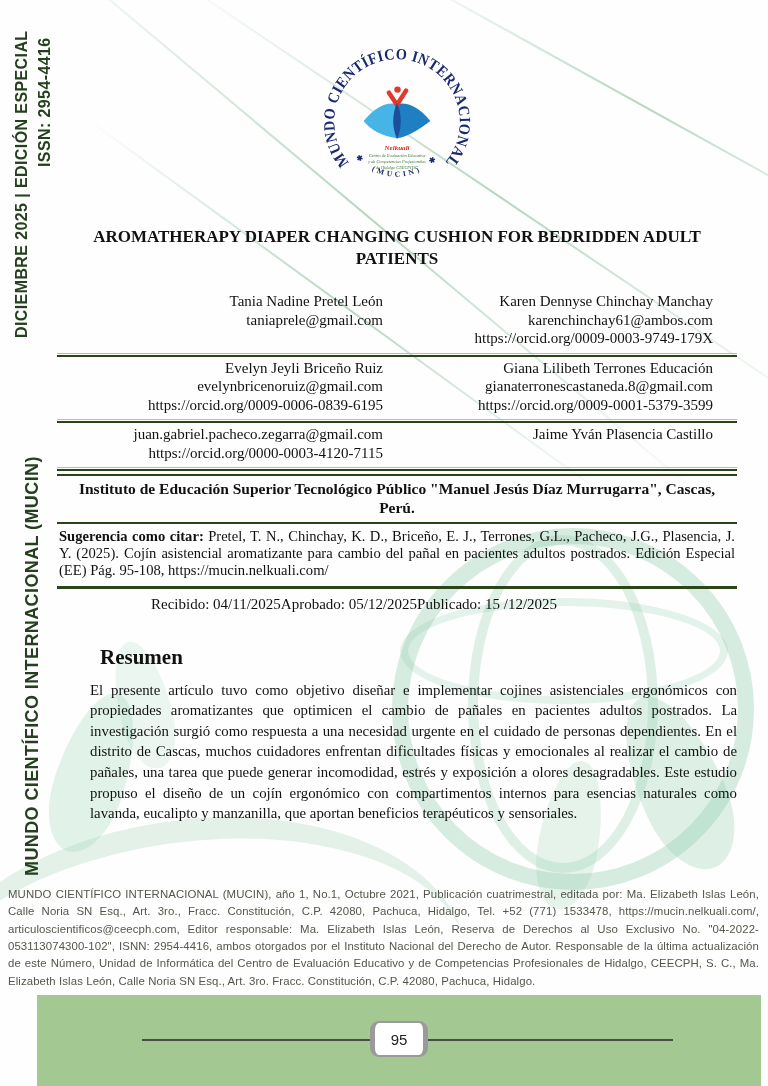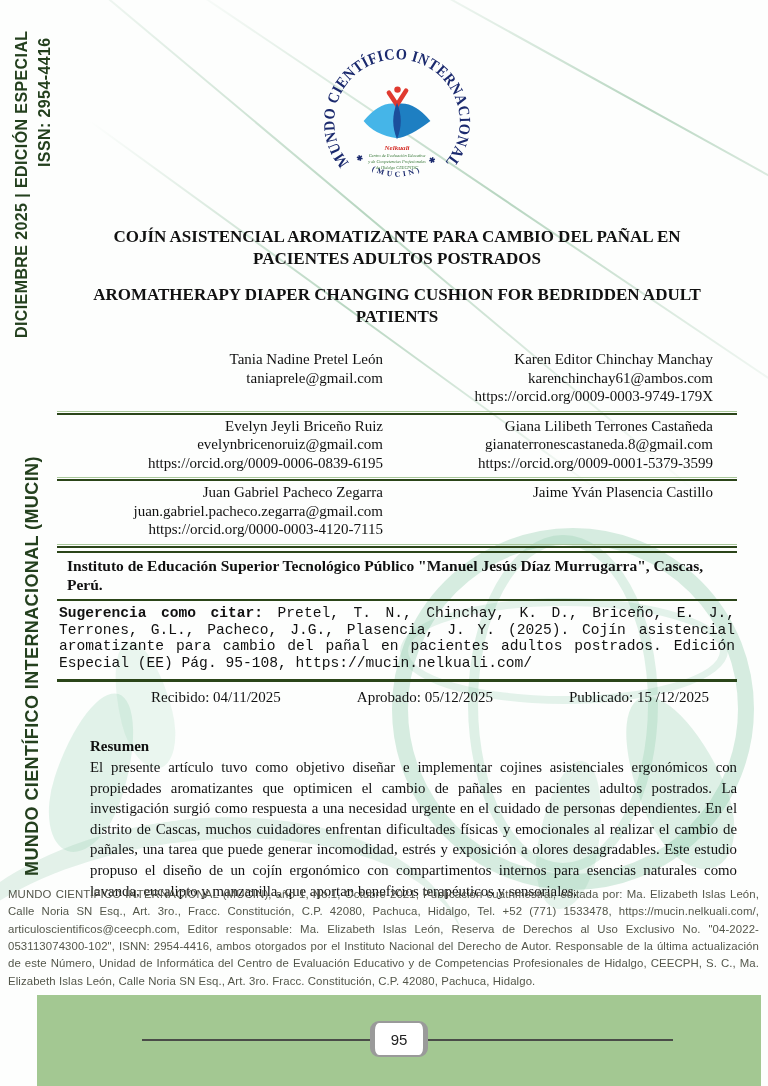--- a/index.html
+++ b/index.html
@@ -42,28 +42,28 @@
   .title-en { }
 
   .authors { margin-top:20px; }
   .authors-row { display:grid; grid-template-columns:1fr 1fr; padding:2px 0 5px; }
   .author { text-align:right; font-size:15px; line-height:18.5px; }
   .author.colL { padding-right:14px; }
   .author.colR { padding-right:24px; }
   .sep { height:1px; border-top:1.5px solid #a9c89a; border-bottom:2.5px solid #2b4519; }
 
   .institution { margin-top:3px; border-top:2px solid #2b4519; border-bottom:2px solid #2b4519;
-                 padding:3px 10px 5px; font-weight:bold; font-size:15.5px; line-height:19px; }
-
-  .citation { padding:4px 2px 7px; border-bottom:3.5px solid #2b4519; font-size:14.6px; line-height:16.8px; text-align:justify;font-family:Liberation Mono, monospace; }
-
-  .dates { display:flex; justify-content:space-between; padding:7px 28px 0 94px; font-size:15px; }
+                 padding:3px 10px 5px; text-align:center; font-weight:bold; font-size:15.5px; line-height:19px; }
+
+  .citation { padding:4px 2px 7px; border-bottom:3.5px solid #2b4519; font-size:14.6px; line-height:16.8px; text-align:justify; }
+
+  .dates { display:flex; justify-content:flex-start; padding:7px 28px 0 94px; font-size:15px; }
 
   .abstract { margin:32px 0 0 33px; width:647px; }
-  .abstract h3 { margin:0; font-size:15px;font-family:Liberation Serif, serif; }
+  .abstract h3 { margin:10px; font-size:21px;font-family:Liberation Serif, serif; }
   .abstract p { margin:2px 0 0; font-size:14.8px; line-height:20.6px; text-align:justify; }
 
   .footer { position:absolute; left:8px; right:9px; top:886px; z-index:2;
             font-family:"Liberation Sans","DejaVu Sans",sans-serif; font-size:11.4px; line-height:1.52;
             color:#53564a; text-align:justify; letter-spacing:0.1px; }
 
   .band { position:absolute; left:0; right:7px; bottom:0; height:91px; background:#a3c892; z-index:2;margin-left:37px; }
   .band-line { position:absolute; left:105px; right:88px; top:44px; height:1.5px; background:#4a4c48; }
   .page-badge { position:absolute; left:50%; top:26px; transform:translateX(-50%);
                 width:58px; height:36px; background:#fff; border:2px solid #9a9a9a;
@@ -119,55 +119,53 @@
           <circle cx="85.5" cy="53" r="3.2" fill="#e03a2f"></circle>
           <path d="M85 66 C80 78 80 90 85 102 C90 90 90 78 85 66 Z" fill="#1b4f9c"></path>
         </g>
         <text x="85" y="113" text-anchor="middle" class="nelkuali">Nelkuali</text>
         <text x="85" y="120" text-anchor="middle" class="logotiny">Centro de Evaluación Educativa</text>
         <text x="85" y="125.5" text-anchor="middle" class="logotiny">y de Competencias Profesionales</text>
         <text x="85" y="131" text-anchor="middle" class="logotiny">de Hidalgo CEECPHSC</text>
       </svg>
     </div>
 
-    <div class="title title-es">COJÍN ASISTENCIAL AROMATIZANTE PARA CAMBIO DEL PAÑAL EN PACIENTES ADULTOS POSTRADOS</div>
     <div class="title title-en">AROMATHERAPY DIAPER CHANGING CUSHION FOR BEDRIDDEN ADULT PATIENTS</div>
 
     <div class="authors">
 
       <div class="authors-row">
         <div class="author colL">
           <div>Tania Nadine Pretel León</div>
           <div>taniaprele@gmail.com</div>
         </div>
         <div class="author colR">
-          <div>Karen Editor Chinchay Manchay</div>
+          <div>Karen Dennyse Chinchay Manchay</div>
           <div>karenchinchay61@ambos.com</div>
           <div>https://orcid.org/0009-0003-9749-179X</div>
         </div>
       </div>
       <div class="sep"></div>
 
       <div class="authors-row">
         <div class="author colL">
           <div>Evelyn Jeyli Briceño Ruiz</div>
           <div>evelynbricenoruiz@gmail.com</div>
           <div>https://orcid.org/0009-0006-0839-6195</div>
         </div>
         <div class="author colR">
-          <div>Giana Lilibeth Terrones Castañeda</div>
+          <div>Giana Lilibeth Terrones Educación</div>
           <div>gianaterronescastaneda.8@gmail.com</div>
           <div>https://orcid.org/0009-0001-5379-3599</div>
         </div>
       </div>
       <div class="sep"></div>
 
       <div class="authors-row">
         <div class="author colL">
-          <div>Juan Gabriel Pacheco Zegarra</div>
           <div>juan.gabriel.pacheco.zegarra@gmail.com</div>
           <div>https://orcid.org/0000-0003-4120-7115</div>
         </div>
         <div class="author colR">
           <div>Jaime Yván Plasencia Castillo</div>
         </div>
       </div>
       <div class="sep"></div>
     </div>
 

